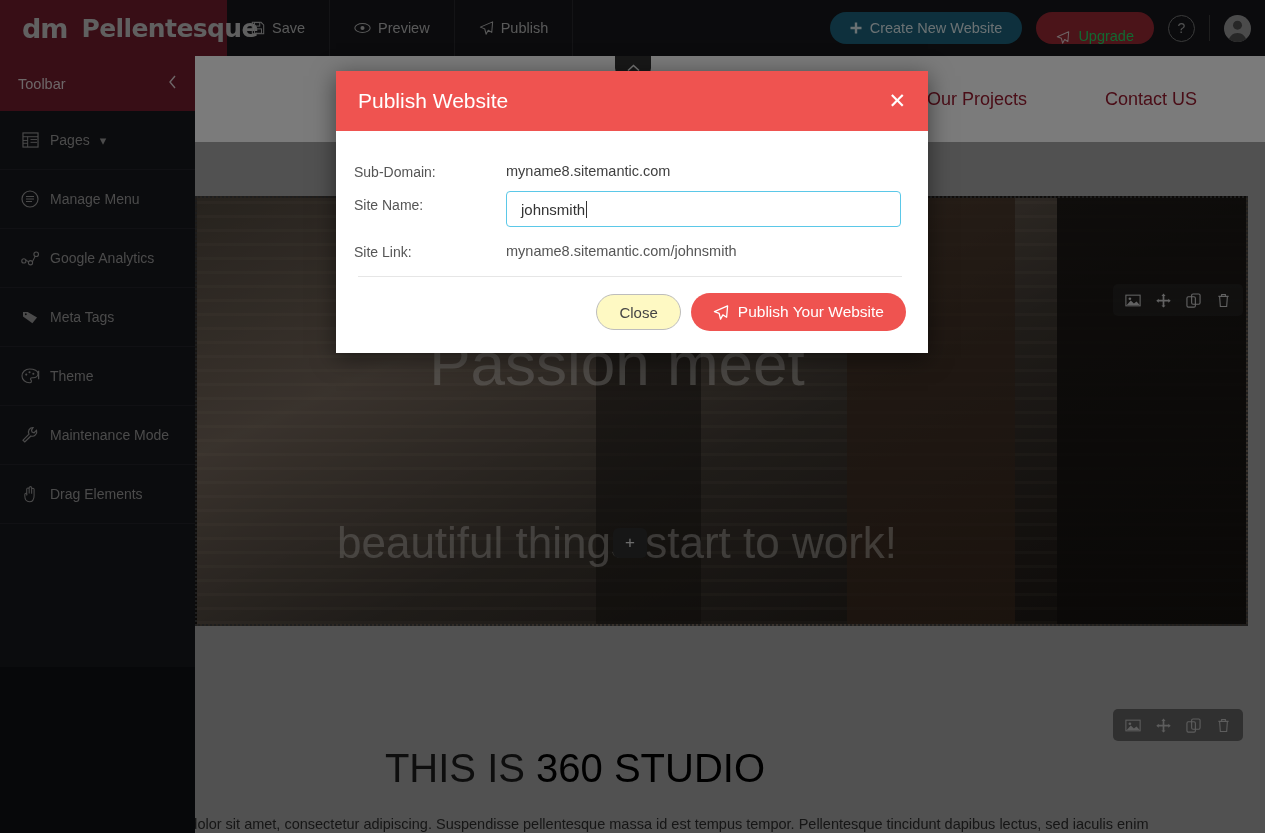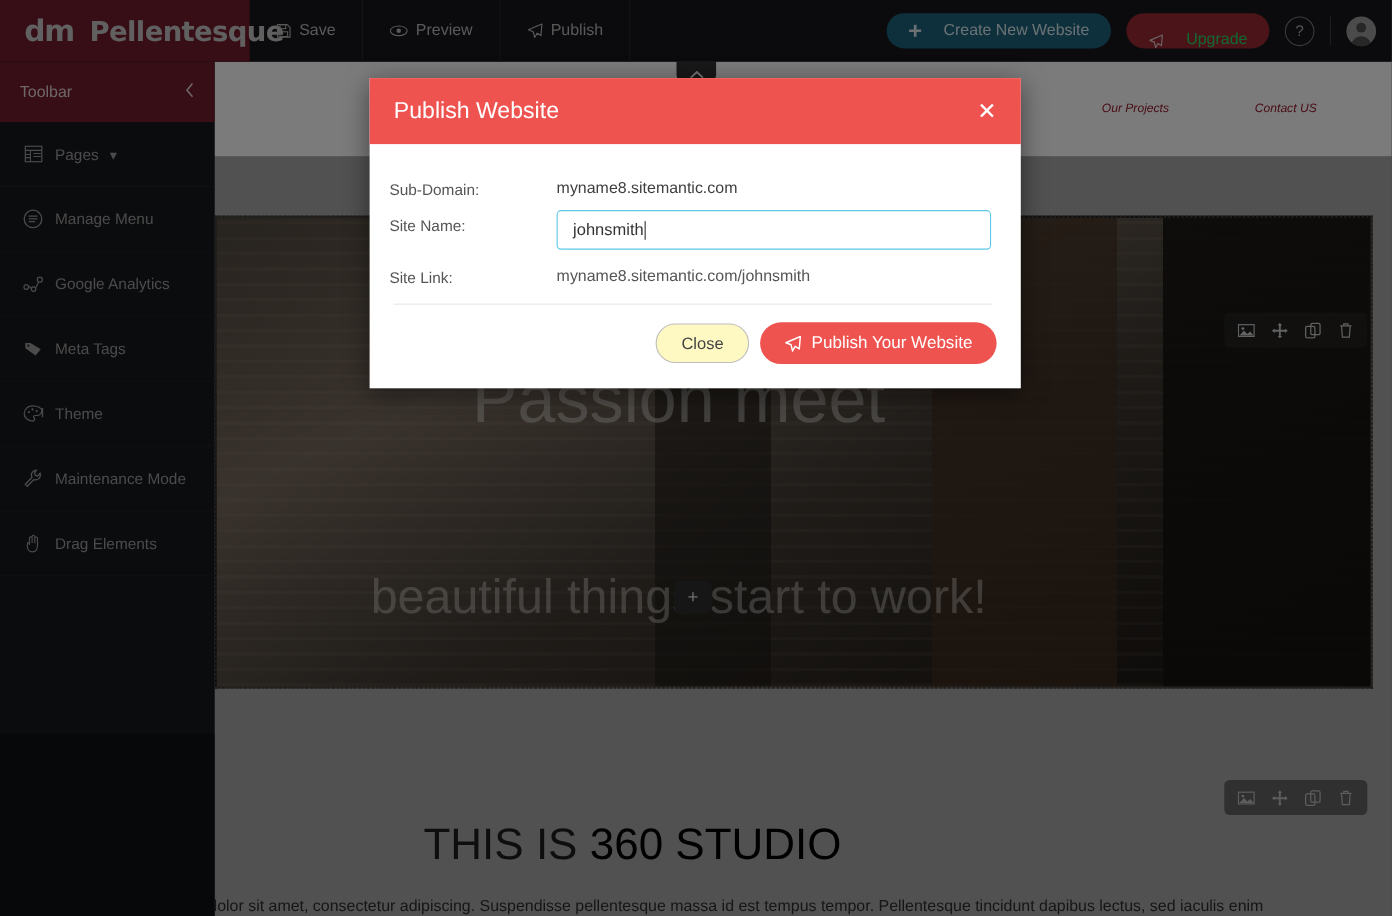--- a/index.html
+++ b/index.html
@@ -35,21 +35,21 @@
     display: flex; align-items: center; justify-content: center; gap: 7px;
     padding: 0 24px; color: #a9a9a9; font-size: 14.5px;
     border-right: 1px solid #26272b; cursor: pointer;
   }
   .topnav-btn:first-of-type { border-left: 1px solid #26272b; }
   .topbar-spacer { flex: 1; }
   .topbar-right {
     display: flex; align-items: center; gap: 14px; padding-right: 14px;
   }
   .btn-pill {
-    display: flex; align-items: center; gap: 20px; height: 32px;
+    display: flex; align-items: center; gap: 8px; height: 32px;
     border-radius: 17px; padding: 0 20px; font-size: 14.5px;
     color: #c9d6da; cursor: pointer; white-space: nowrap;
   }
   .btn-create { background: #1b5c73; }
   .btn-upgrade { background: #8e2630; color: #22c55e; align-items: flex-end; }
   .circ-icon {
     width: 27px; height: 27px; border-radius: 50%;
     border: 1.6px solid #6e6e6e; color: #9a9a9a;
     display: flex; align-items: center; justify-content: center;
     font-size: 14px; cursor: pointer;
@@ -89,22 +89,22 @@
   .canvas {
     position: absolute; top: 56px; left: 195px; right: 0; bottom: 0;
     background: #999; overflow: hidden;
   }
   .site-nav {
     position: absolute; top: 0; left: 0; right: 0; height: 86px;
     background: #e8e8e8; display: flex; align-items: center;
     justify-content: flex-end; gap: 78px; padding-right: 68px;
   }
   .site-nav a {
-    color: #8c1a2c; font-size: 11px; text-decoration: none;
-    font-family: "Liberation Sans", sans-serif; cursor: pointer; font-style: italic;
+    color: #8c1a2c; font-size: 18px; text-decoration: none;
+    font-family: "Liberation Sans", sans-serif; cursor: pointer;
   }
   .tab-up {
     position: absolute; top: -6px; left: 420px; width: 36px; height: 26px;
     background: #2f2f2f; border-radius: 0 0 8px 8px;
     display: flex; align-items: flex-end; justify-content: center;
     padding-bottom: 4px; color: #ddd; font-size: 11px; cursor: pointer;
     z-index: 3;
   }
 
   

